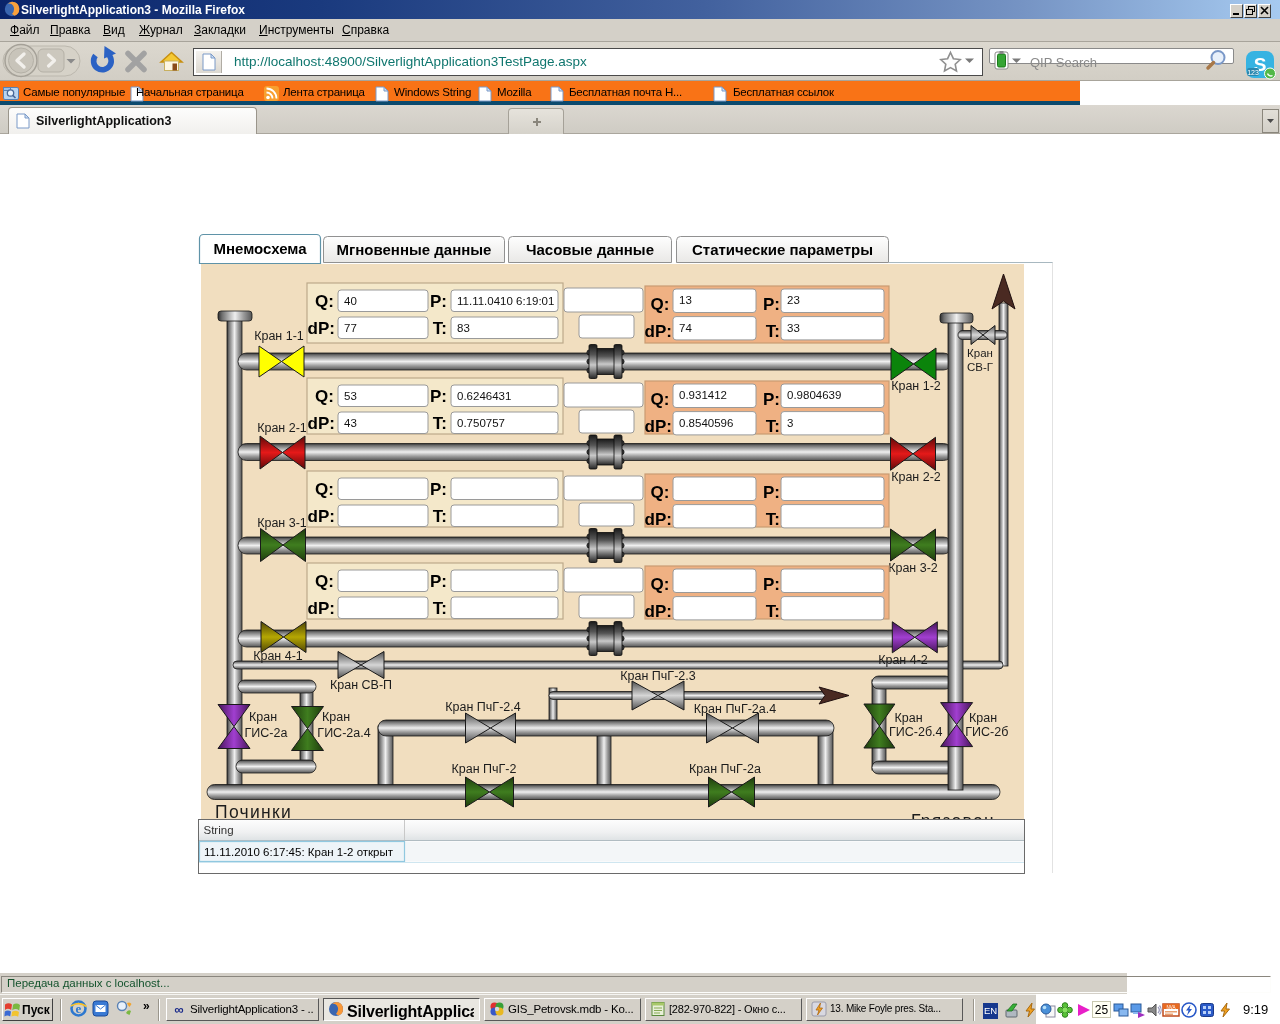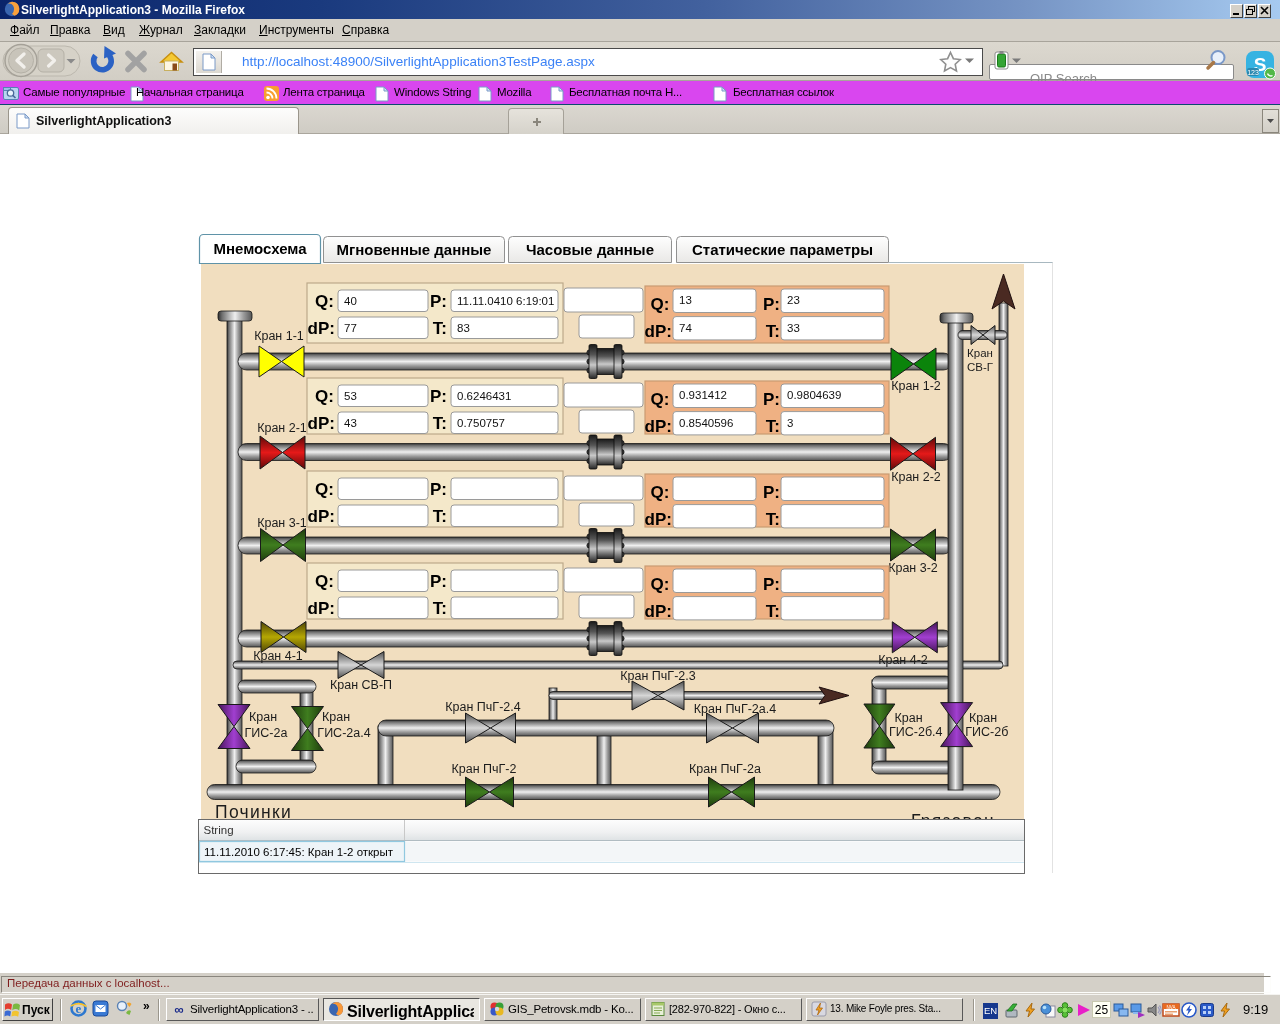--- a/index.html
+++ b/index.html
@@ -17,43 +17,43 @@
 
 
 #menubar { left:0; top:19px; width:1280px; height:23px; background:#d4d0c8; border-bottom:1px solid #a8a49b; }
 .menuitem { position:absolute; top:4px; font-size:12px; color:#000; }
 .menuitem span.u { text-decoration:underline; }
 
 
 #navbar { left:0; top:42px; width:1280px; height:39px; background:linear-gradient(#dcd8cf,#d2cec5); border-bottom:1px solid #a8a49b; }
 #urlbar { left:193px; top:6px; width:790px; height:28px; background:#fff; border:1px solid #4a4a4a; }
 #urlicon { left:2px; top:2px; width:26px; height:22px; background:linear-gradient(#f4f2ee,#dcd8d0); border-right:1px solid #b0aca4; }
-#urltext { left:48px; top:5px; font-size:13.5px; color:#3b82f6; }
-#searchbox { left:989px; top:6px; width:245px; height:16px; background:#fff; border:1px solid #8a8a8a; border-radius:2px;margin-top:16px; }
+#urltext { left:40px; top:5px; font-size:13.5px; color:#0f766e; }
+#searchbox { left:989px; top:6px; width:245px; height:16px; background:#fff; border:1px solid #8a8a8a; border-radius:2px; }
 #searchtext { left:40px; top:6px; font-size:13px; color:#8a8a8a; }
 
 
-#bookbar { left:0; top:81px; width:1280px; height:24px; background:#d946ef; border-bottom:1px solid #0c4a6e; }
+#bookbar { left:0; top:81px; width:1080px; height:24px; background:#f97316; border-bottom:4px solid #0c4a6e; }
 .bktext { position:absolute; top:5px; font-size:11.5px; color:#000; letter-spacing:-0.2px; }
 
 
 #tabstrip { left:0; top:105px; width:1280px; height:29px; background:linear-gradient(#dbd7d0,#cfccc4); border-bottom:1px solid #aaa69d; }
-#activetab { left:8px; top:2px; width:291px; height:27px; background:linear-gradient(#fdfdfc,#f1f0ed); border:1px solid #9a958b; border-bottom:none; border-radius:4px 4px 0 0; }
+#activetab { left:8px; top:2px; width:249px; height:27px; background:linear-gradient(#fdfdfc,#f1f0ed); border:1px solid #9a958b; border-bottom:none; border-radius:4px 4px 0 0; }
 #activetabtext { left:27px; top:6px; font-size:12.5px; font-weight:bold; color:#111; }
 #newtabbtn { left:508px; top:3px; width:56px; height:26px; background:linear-gradient(#e6e3dc,#d5d2ca); border:1px solid #a5a198; border-bottom:none; border-radius:4px 4px 0 0; }
 
 
 #content { left:0; top:134px; width:1280px; height:838px; background:#fff; }
 
 
-#statusbar { left:0; top:972px; width:1264px; height:22px; background:#d4d0c8; border-top:1px solid #fff; font-size:12px; color:#7f1d1d; }
+#statusbar { left:0; top:972px; width:1127px; height:22px; background:#d4d0c8; border-top:1px solid #fff; font-size:12px; color:#14532d; }
 #statustext { left:7px; top:4px; font-size:11.5px; }
 
 
-#taskbar { left:0; top:994px; width:1280px; height:30px; background:#d4d0c8; border-top:1px solid #f5f4f1; }
+#taskbar { left:0; top:994px; width:1036px; height:30px; background:#d4d0c8; border-top:1px solid #f5f4f1; }
 #traytime { position:absolute; top:7px; font-size:13px; color:#000; }
 </style>
 </head>
 <body>
 <div id="screen">
 
   <div id="titlebar" class="abs">
     <div class="abs" id="fficon" style="left:4px;top:1px;width:16px;height:16px;"><svg width="16" height="16" viewBox="0 0 16 16">
           <circle cx="8" cy="8" r="7.2" fill="#3a66b0"></circle>
           <path d="M 8 0.8 a 7.2 7.2 0 0 1 7 8.9 a 7.6 7.6 0 0 1 -5.2 5 a 7.2 7.2 0 0 0 1.6 -12.8 z" fill="#e87820"></path>

